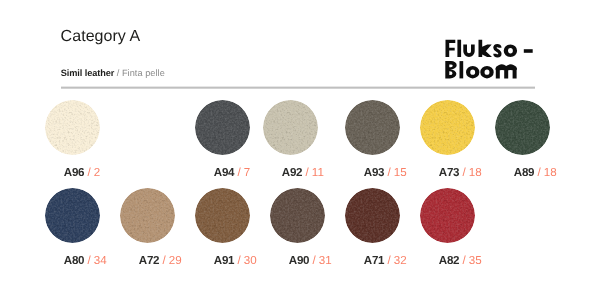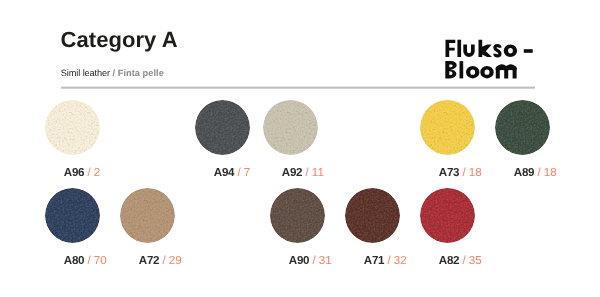--- a/index.html
+++ b/index.html
@@ -7,29 +7,29 @@
   body{
     width:600px;height:297px;background:#ffffff;overflow:hidden;
     font-family:"Liberation Sans",sans-serif;position:relative;
     -webkit-font-smoothing:antialiased;text-rendering:geometricPrecision;
   }
   .page{position:absolute;left:0;top:0;width:600px;height:297px;}
 
   
   .cat-title{
     position:absolute;left:60.6px;top:29.4px;
-    font-size:22px;font-weight:bold;color:#1d1d1b;
+    font-size:16px;font-weight:normal;color:#1d1d1b;
     letter-spacing:0.05px;line-height:1;
   }
   .subtitle{
     position:absolute;left:60.8px;top:69.2px;
     font-size:9.2px;line-height:1;white-space:nowrap;
   }
-  .subtitle .bold{font-weight:normal;color:#1d1d1b;letter-spacing:-0.1px;}
-  .subtitle .light{color:#8a8a8a;font-weight:bold;letter-spacing:0.05px;}
+  .subtitle .bold{font-weight:bold;color:#1d1d1b;letter-spacing:-0.1px;}
+  .subtitle .light{color:#8a8a8a;font-weight:normal;letter-spacing:0.05px;}
 
   .logo{position:absolute;left:0;top:0;width:600px;height:120px;}
 
   .divider{position:absolute;left:60.7px;top:86px;width:474.3px;height:3px;}
   .divider i{position:absolute;left:0;width:474.3px;height:1px;display:block;}
   .divider i.d1{top:0;background:#e6e6e6;}
   .divider i.d2{top:1px;background:#bfbfbf;}
   .divider i.d3{top:2px;background:#d2d2d2;}
 
   
@@ -126,20 +126,29 @@
       </div>
       <div class="cell" style="left: 218px; top: 0px;">
         <div class="swatch">
           <div class="base" style="background: rgb(201, 195, 175);"></div>
           <svg class="tex" width="55" height="55">
             <rect width="55" height="55" filter="url(#leather)"></rect>
           </svg>
         </div>
         <div class="label"><span class="code">A92</span><span class="num"> / 11</span></div>
       </div>
+      <div class="cell" style="left: 300px; top: 0px;">
+        <div class="swatch">
+          <div class="base" style="background: rgb(103, 96, 85);"></div>
+          <svg class="tex" width="55" height="55">
+            <rect width="55" height="55" filter="url(#leather)"></rect>
+          </svg>
+        </div>
+        <div class="label"><span class="code">A93</span><span class="num"> / 15</span></div>
+      </div>
       <div class="cell" style="left: 375px; top: 0px;">
         <div class="swatch">
           <div class="base" style="background: rgb(245, 206, 71);"></div>
           <svg class="tex" width="55" height="55">
             <rect width="55" height="55" filter="url(#leather)"></rect>
           </svg>
         </div>
         <div class="label"><span class="code">A73</span><span class="num"> / 18</span></div>
       </div>
       <div class="cell" style="left: 450px; top: 0px;">
@@ -151,30 +160,39 @@
         </div>
         <div class="label"><span class="code">A89</span><span class="num"> / 18</span></div>
       </div>
       <div class="cell" style="left: 0px; top: 88px;">
         <div class="swatch">
           <div class="base" style="background: rgb(45, 63, 93);"></div>
           <svg class="tex" width="55" height="55">
             <rect width="55" height="55" filter="url(#leather)"></rect>
           </svg>
         </div>
-        <div class="label"><span class="code">A80</span><span class="num"> / 70</span></div>
+        <div class="label"><span class="code">A80</span><span class="num"> / 34</span></div>
       </div>
       <div class="cell" style="left: 75px; top: 88px;">
         <div class="swatch">
           <div class="base" style="background: rgb(180, 147, 115);"></div>
           <svg class="tex" width="55" height="55">
             <rect width="55" height="55" filter="url(#leather)"></rect>
           </svg>
         </div>
         <div class="label"><span class="code">A72</span><span class="num"> / 29</span></div>
+      </div>
+      <div class="cell" style="left: 150px; top: 88px;">
+        <div class="swatch">
+          <div class="base" style="background: rgb(127, 92, 62);"></div>
+          <svg class="tex" width="55" height="55">
+            <rect width="55" height="55" filter="url(#leather)"></rect>
+          </svg>
+        </div>
+        <div class="label"><span class="code">A91</span><span class="num"> / 30</span></div>
       </div>
       <div class="cell" style="left: 225px; top: 88px;">
         <div class="swatch">
           <div class="base" style="background: rgb(95, 76, 66);"></div>
           <svg class="tex" width="55" height="55">
             <rect width="55" height="55" filter="url(#leather)"></rect>
           </svg>
         </div>
         <div class="label"><span class="code">A90</span><span class="num"> / 31</span></div>
       </div>

